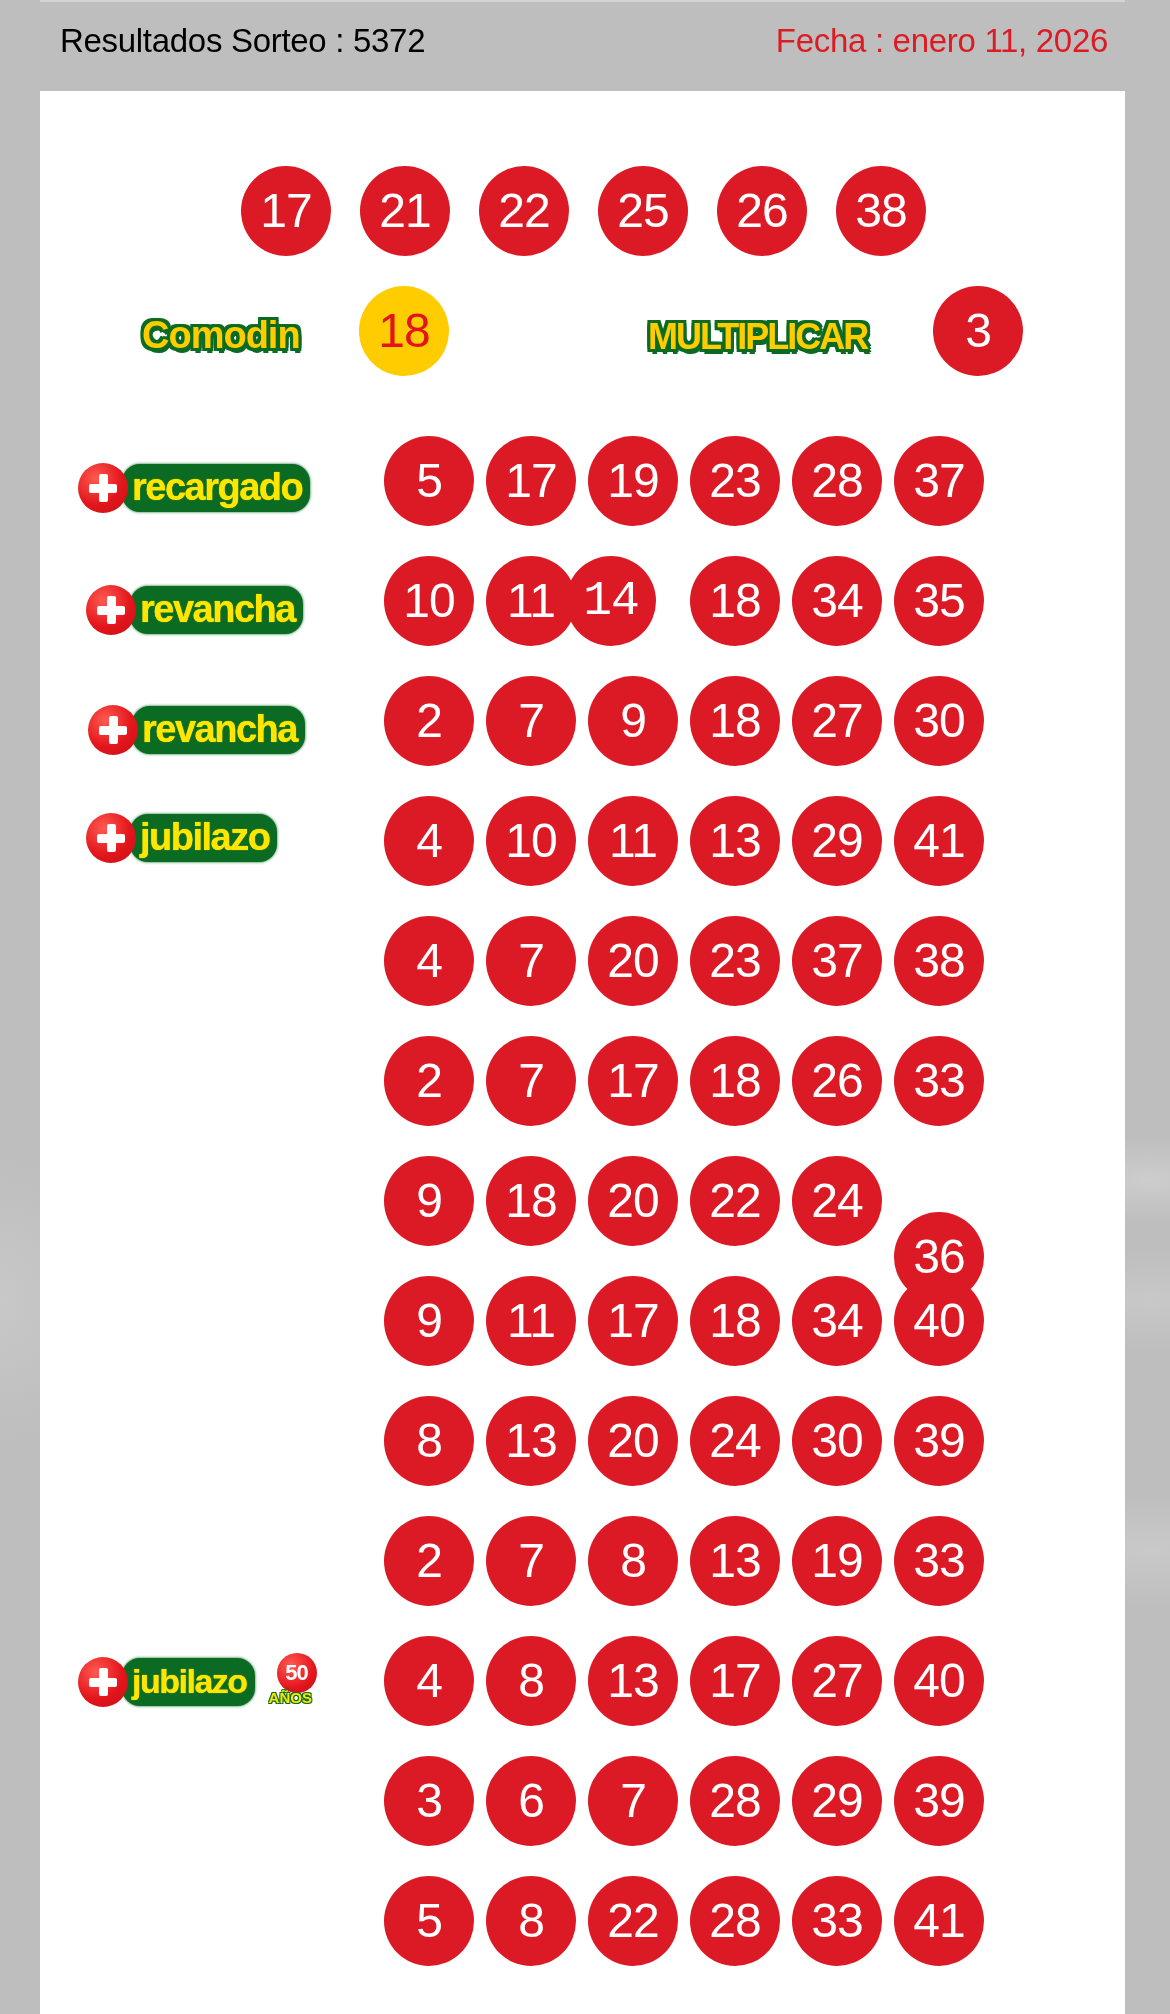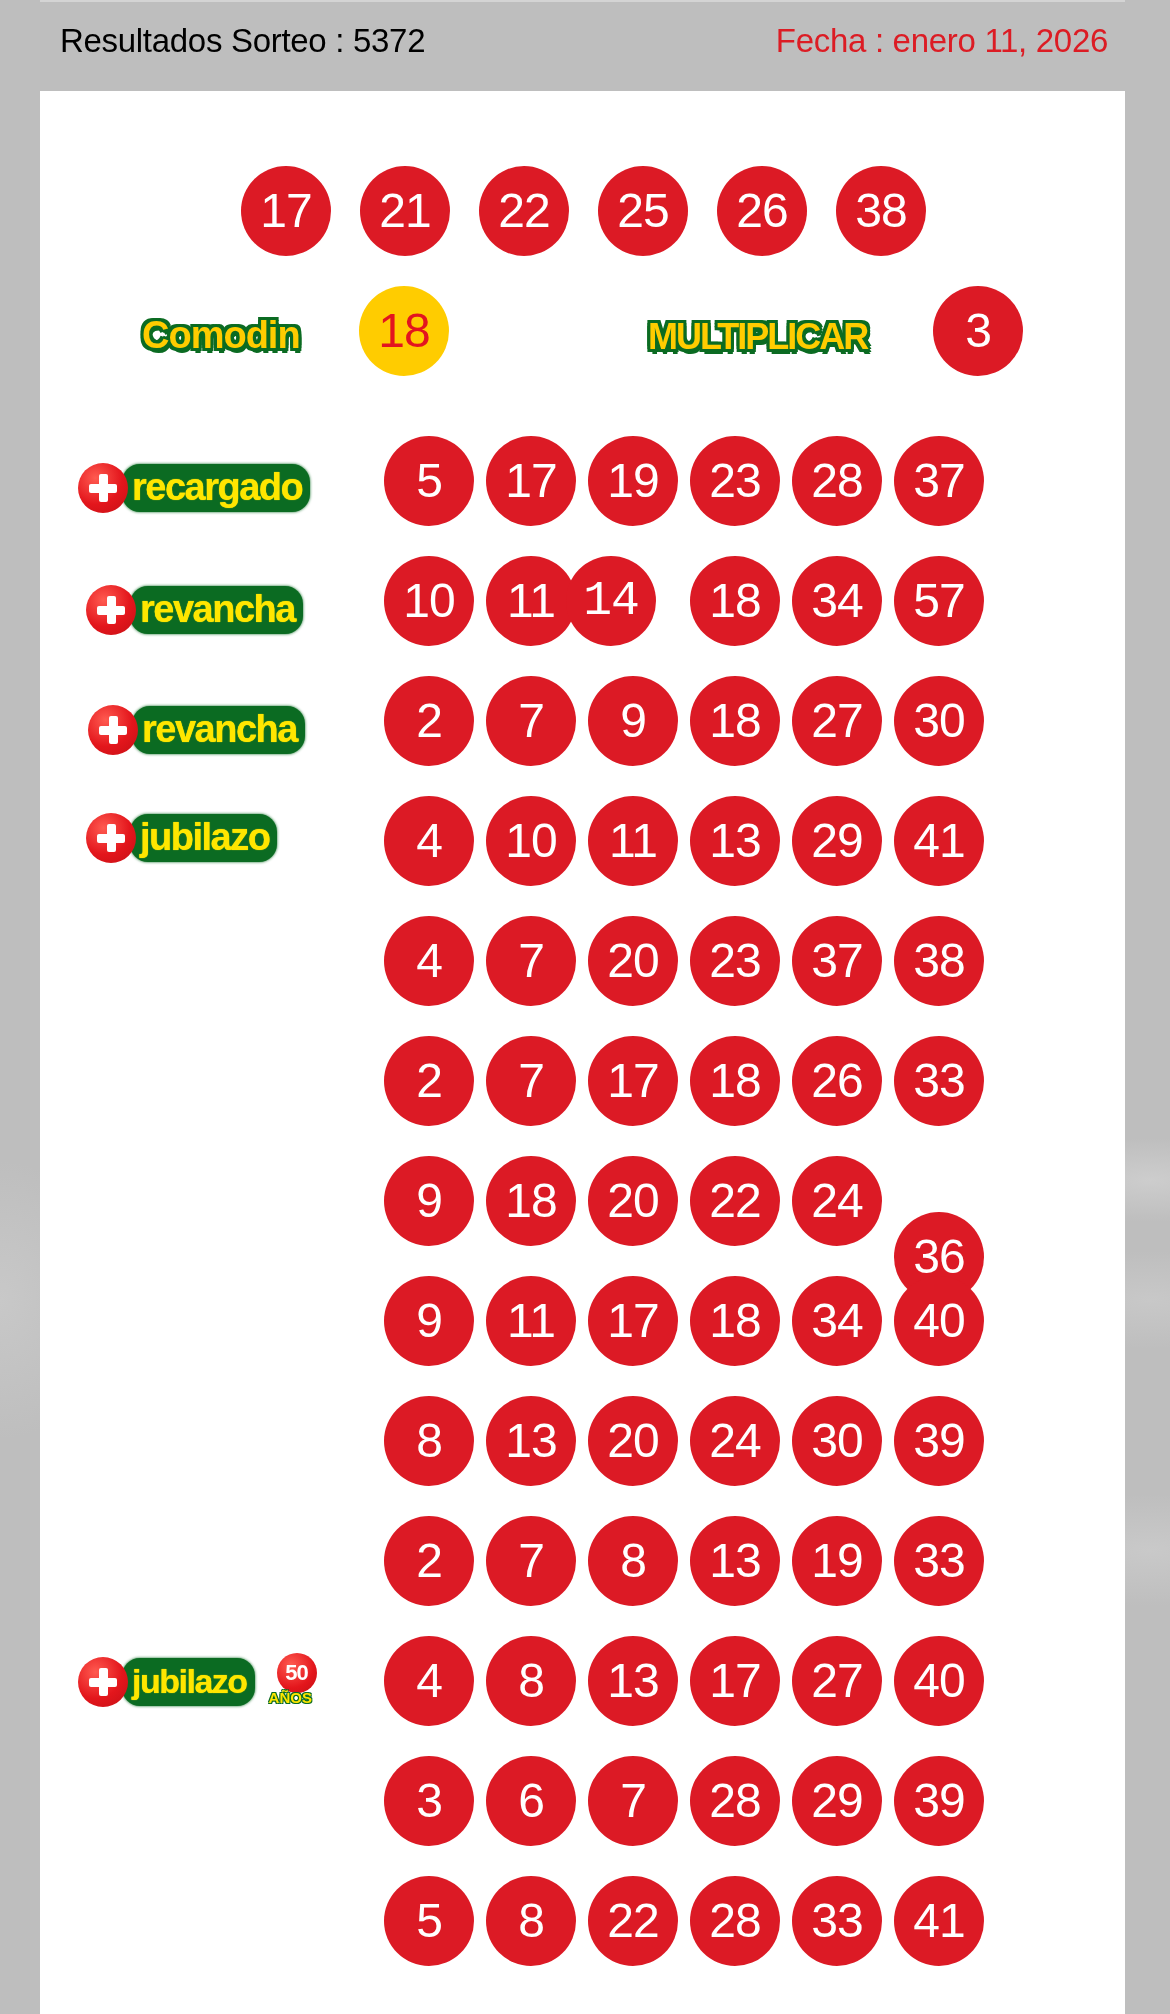--- a/index.html
+++ b/index.html
@@ -139,21 +139,21 @@
       <div class="ball" style="left: 690px; top: 436px;">23</div>
       <div class="ball" style="left: 792px; top: 436px;">28</div>
       <div class="ball" style="left: 894px; top: 436px;">37</div>
     </div>
     <div>
       <div class="ball" style="left: 384px; top: 556px;">10</div>
       <div class="ball" style="left: 486px; top: 556px;">11</div>
       <div class="ball" style="left: 566px; top: 556px; font-family: Liberation Mono, monospace;">14</div>
       <div class="ball" style="left: 690px; top: 556px;">18</div>
       <div class="ball" style="left: 792px; top: 556px;">34</div>
-      <div class="ball" style="left: 894px; top: 556px;">57</div>
+      <div class="ball" style="left: 894px; top: 556px;">35</div>
     </div>
     <div>
       <div class="ball" style="left: 384px; top: 676px;">2</div>
       <div class="ball" style="left: 486px; top: 676px;">7</div>
       <div class="ball" style="left: 588px; top: 676px;">9</div>
       <div class="ball" style="left: 690px; top: 676px;">18</div>
       <div class="ball" style="left: 792px; top: 676px;">27</div>
       <div class="ball" style="left: 894px; top: 676px;">30</div>
     </div>
     <div>

